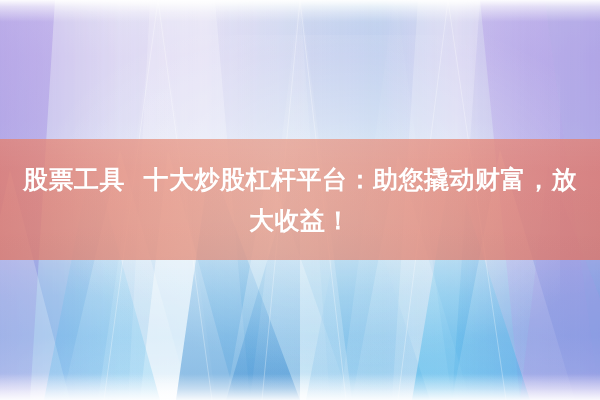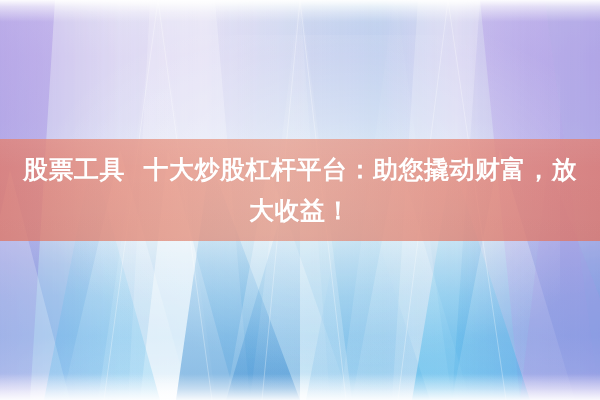--- a/index.html
+++ b/index.html
@@ -84,21 +84,21 @@
     background: radial-gradient(ellipse at 56% 46%, rgba(255,255,255,.50) 0%, rgba(255,255,255,.18) 42%, rgba(255,255,255,0) 72%);
     pointer-events: none;
   }
 
   
   .caption-band {
     position: absolute;
     left: 0;
     right: 0;
     top: 139px;
-    height: 102px;
+    height: 121px;
     background: linear-gradient(90deg,
       rgba(224,122,107,0.80) 0%,
       rgba(228,133,116,0.78) 14%,
       rgba(230,143,124,0.76) 30%,
       rgba(231,150,130,0.75) 46%,
       rgba(230,141,123,0.76) 62%,
       rgba(227,129,114,0.78) 80%,
       rgba(224,120,106,0.80) 100%);
     display: flex;
     align-items: center;

